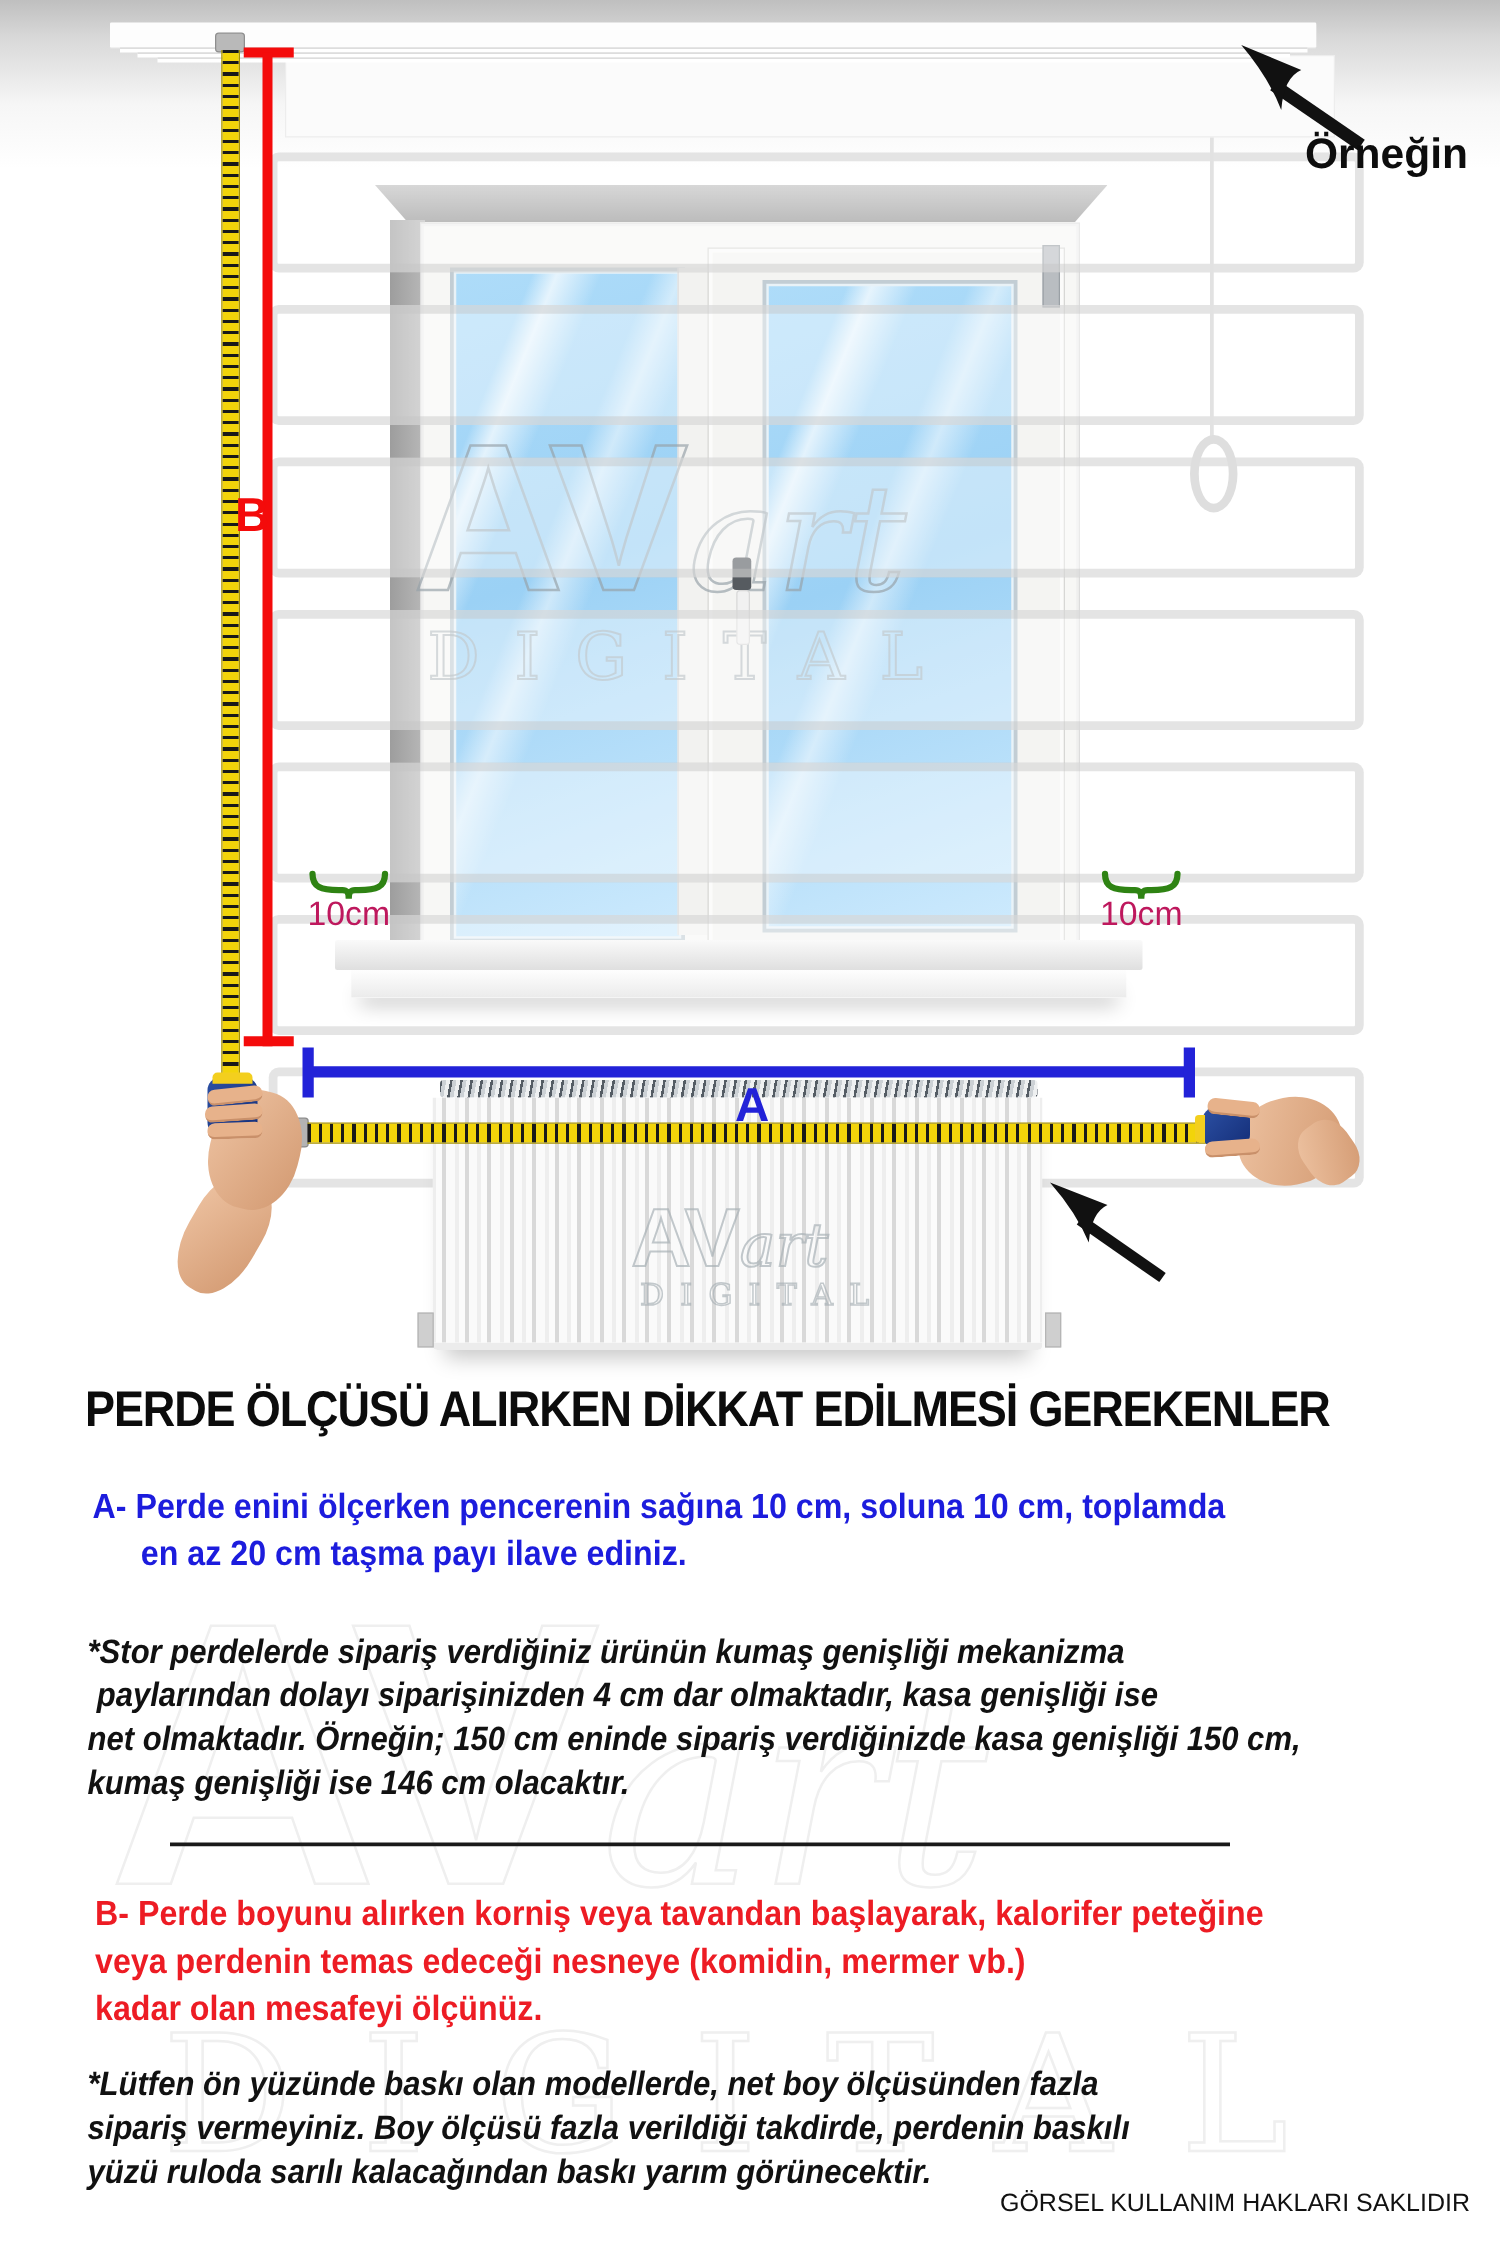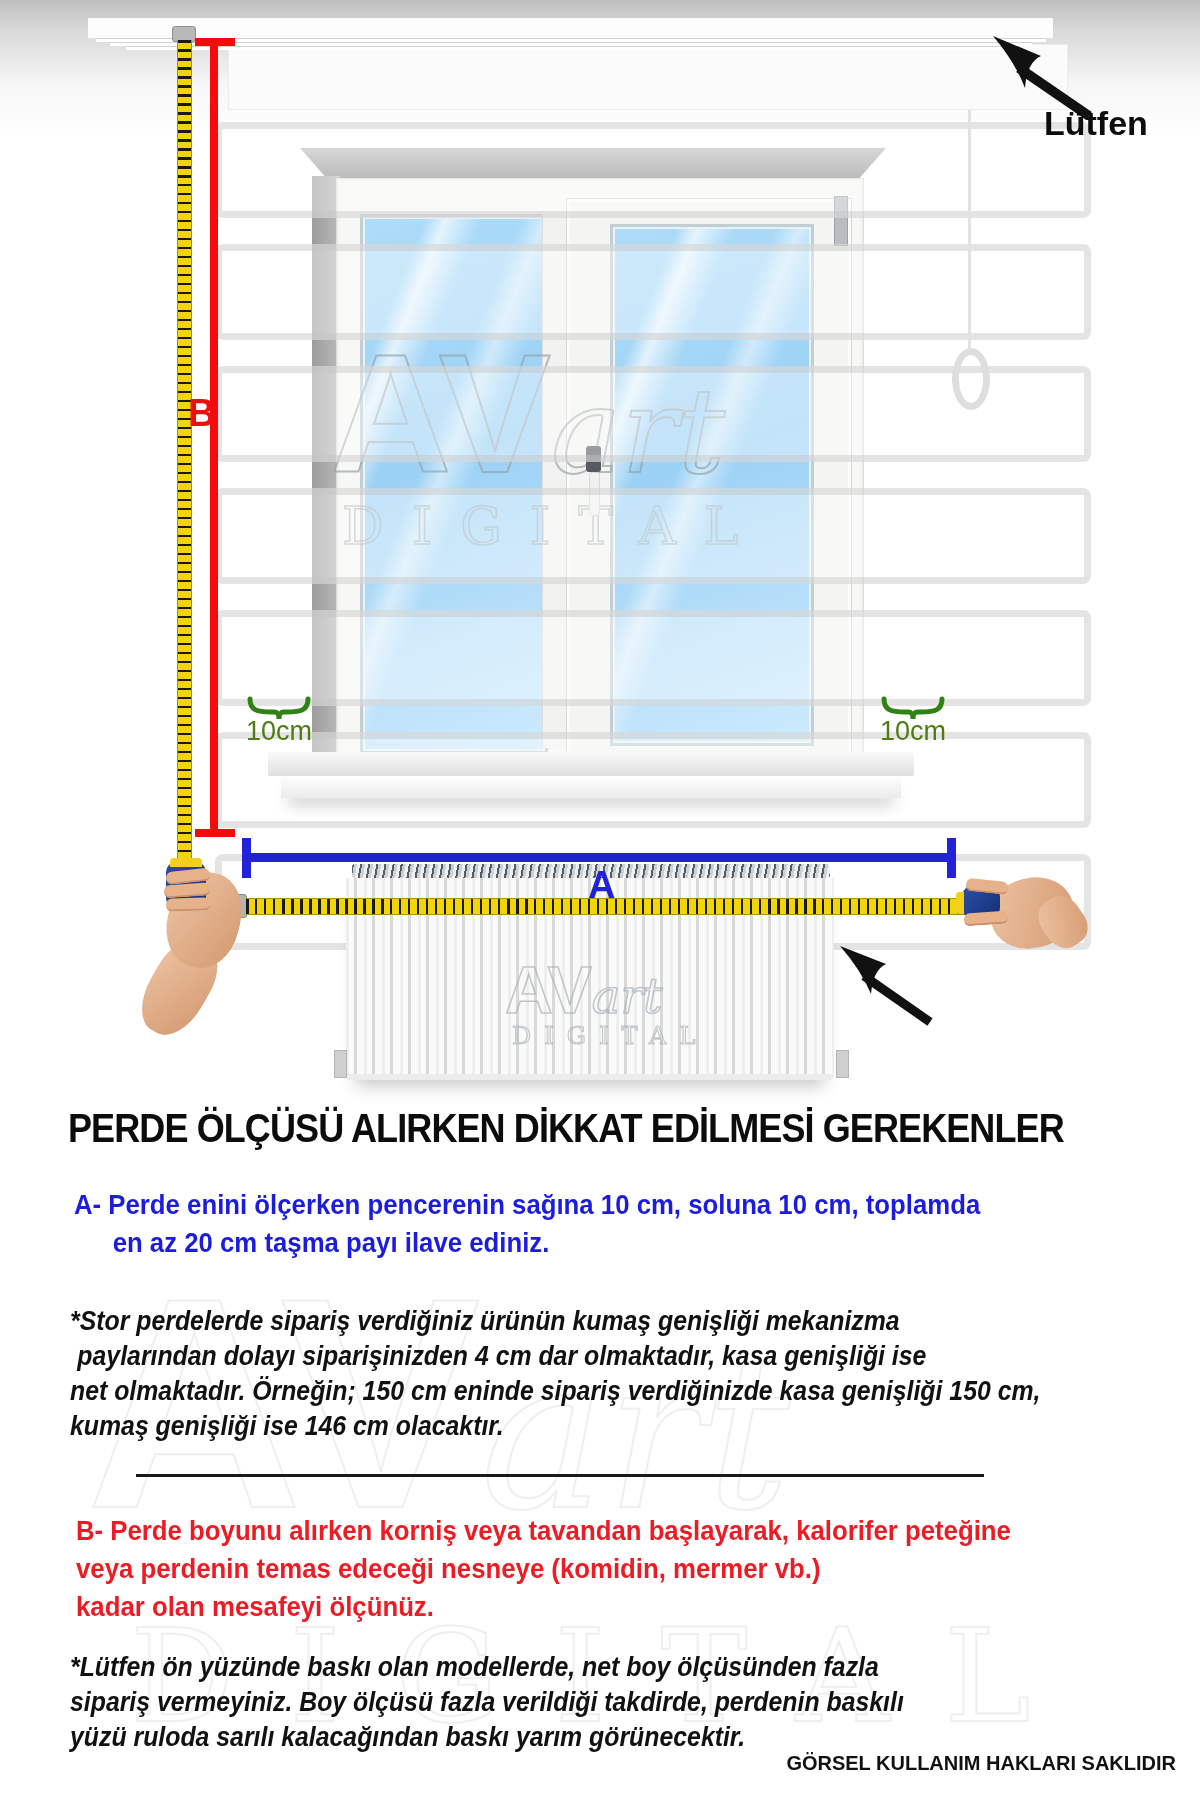--- a/index.html
+++ b/index.html
@@ -91,33 +91,33 @@
   
   .skin{background:linear-gradient(115deg,#eec3a2,#d39a72);z-index:15;}
   .tm-body{background:linear-gradient(135deg,#2c50a4,#142e78);border-radius:10px;z-index:16;}
   .tm-cap{background:#f3cf1e;z-index:17;}
   .finger{background:#e7b28b;border-bottom:2px solid #c9906a;border-radius:6px;z-index:18;}
 
   
   .black-label{font-weight:bold;color:#0d0d0d;z-index:20;}
   svg.arrow{z-index:20;overflow:visible;}
   svg.brace{z-index:14;overflow:visible;}
-  .green-label{color:#4d7c0f;font-size:27px;z-index:14;}
+  .green-label{color:#be185d;font-size:27px;z-index:14;}
 
   
   .wm-bg{color:transparent;-webkit-text-stroke:2px #efefef;z-index:0;white-space:nowrap;}
   .title{left:68px;top:1106px;font-size:40px;font-weight:bold;color:#0c0c0c;
          letter-spacing:-1px;transform:scaleX(.90);transform-origin:0 0;white-space:nowrap;z-index:2;}
   .para{transform:scaleX(.92);transform-origin:0 0;white-space:nowrap;z-index:2;}
   .para div{white-space:nowrap;}
   .blue-text{color:#1c1cdd;font-weight:bold;font-size:28px;line-height:38px;}
   .red-text{color:#ed1c24;font-weight:bold;font-size:28px;line-height:38px;}
   .note-text{color:#111;font-weight:bold;font-style:italic;font-size:27px;line-height:35px;}
   .divider{left:136px;top:1474px;width:848px;height:3px;background:#1a1a1a;z-index:2;}
-  .footer{right:24px;top:1752px;font-size:20px;font-weight:bold;color:#111;z-index:2;}
+  .footer{right:24px;top:1752px;font-size:20px;font-weight:normal;color:#111;z-index:2;}
 </style>
 </head>
 <body>
 
 <div id="page">
 
   <div class="abs ceiling"></div>
   <div class="abs cornice"></div>
   <div class="abs molding" style="left:96px;top:38px;width:950px;"></div>
   <div class="abs molding" style="left:110px;top:42px;width:922px;"></div>
@@ -197,21 +197,21 @@
   <div class="abs skin" style="left:1042px;top:896px;width:42px;height:52px;border-radius:40%;transform:rotate(-35deg);"></div>
   <div class="abs tm-body" style="left:962px;top:886px;width:38px;height:32px;"></div>
   <div class="abs tm-cap" style="left:956px;top:892px;width:8px;height:22px;border-radius:3px 0 0 3px;"></div>
   <div class="abs finger" style="left:966px;top:880px;width:42px;height:11px;transform:rotate(6deg);"></div>
   <div class="abs finger" style="left:964px;top:912px;width:44px;height:11px;transform:rotate(-4deg);"></div>
 
   <svg class="abs arrow" style="left:985px;top:32px;" width="120" height="92" viewBox="0 0 120 92">
     <path d="M34 36 L104 84" stroke="#111" stroke-width="10"></path>
     <path d="M8 4 L56 24 Q42 30 40 56 Q30 30 8 4 Z" fill="#111"></path>
   </svg>
-  <div class="abs black-label" style="left:1044px;top:104px;font-size:34px;">Lütfen</div>
+  <div class="abs black-label" style="left:1044px;top:104px;font-size:34px;">Örneğin</div>
 
   <svg class="abs arrow" style="left:834px;top:942px;" width="110" height="88" viewBox="0 0 110 88">
     <path d="M30 34 L96 80" stroke="#111" stroke-width="9"></path>
     <path d="M6 4 L52 22 Q39 28 37 52 Q27 28 6 4 Z" fill="#111"></path>
   </svg>
 
   <div class="abs wm-bg" style="left:86px;top:1230px;">
     <span style="font-size:300px;font-weight:bold;">AV</span><span style="font-size:210px;font-family:'DejaVu Serif',serif;font-style:italic;">art</span>
   </div>
   <div class="abs wm-bg" style="left:130px;top:1600px;font-size:130px;letter-spacing:55px;font-family:'DejaVu Serif',serif;">DIGITAL</div>

